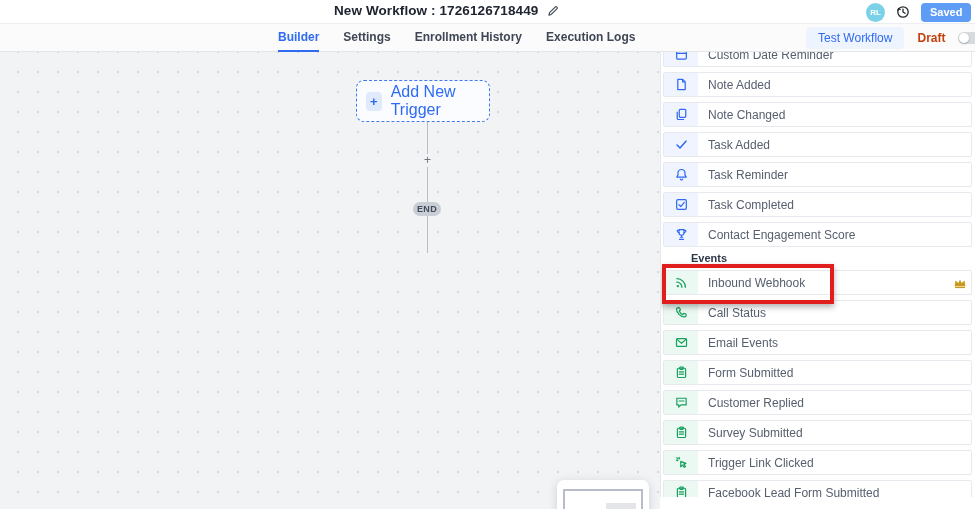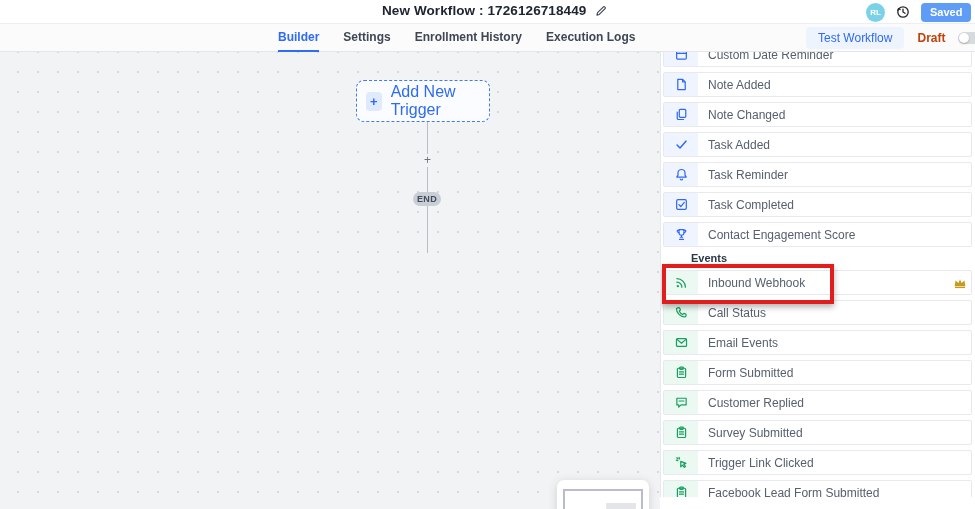--- a/index.html
+++ b/index.html
@@ -1,21 +1,21 @@
 <!DOCTYPE html>
 <html><head>
 <meta charset="utf-8">
 <style>
   * { margin:0; padding:0; box-sizing:border-box; }
   html,body { width:975px; height:509px; overflow:hidden; font-family:"Liberation Sans", sans-serif; background:#fff; }
   .app { position:relative; width:975px; height:509px; }
 
   
   .header { position:absolute; left:0; top:0; width:975px; height:24px; background:#ffffff; border-bottom:1px solid #eceef1; z-index:5; }
-  .title-wrap { position:absolute; left:334px; top:3px; display:flex; align-items:center; gap:9px;margin-left:48px; }
+  .title-wrap { position:absolute; left:334px; top:3px; display:flex; align-items:center; gap:9px; }
   .page-title { font-size:13.5px; font-weight:700; color:#202532; letter-spacing:.1px; }
   .pencil { color:#3d4452; display:flex; }
   .hdr-right { position:absolute; left:866px; top:0; height:24px; display:flex; align-items:center; gap:11px; }
   .avatar { width:19px; height:19px; border-radius:50%; background:#7bd2e8; color:#fff; font-size:8px; font-weight:700; display:flex; align-items:center; justify-content:center; }
   .history { color:#23282f; display:flex; }
   .saved-btn { background:#5f9cf6; color:#fff; font-size:11px; font-weight:600; border:none; border-radius:4px; padding:3px 9px; height:19px; }
 
   
   .tabbar { position:absolute; left:0; top:24px; width:975px; height:28px; background:#fbfbfc; border-bottom:1px solid #e4e6ea; z-index:5; }
   .tabs { position:absolute; left:278px; top:0; height:28px; display:flex; gap:24px; align-items:flex-start; }
@@ -31,21 +31,21 @@
   .canvas { position:absolute; left:0; top:52px; width:660px; height:457px;
     background-color:#f2f3f5;
     background-image:radial-gradient(#d6d8dd 1.1px, transparent 1.1px);
     background-size:20px 20px; background-position:8px 10px; }
   .trigger-card { position:absolute; left:356px; top:28px; width:134px; height:42px; background:#fbfcff;
     border:1.4px dashed #4179f1; border-radius:8px; display:flex; align-items:center; padding-left:9px; gap:9px; }
   .plus-chip { width:19px; height:19px; border-radius:4px; background:#dfeafc; color:#2e6bf3; font-size:13px; font-weight:600; display:flex; align-items:center; justify-content:center; }
   .trigger-label { color:#2e6bf3; font-size:16px; font-weight:400; }
   .connector { position:absolute; left:427px; top:70px; width:1px; height:131px; background:#b9bdc5; }
   .mid-plus { position:absolute; left:421px; top:102px; width:13px; text-align:center; color:#6b7280; font-size:12px; font-weight:500; background:#f2f3f5; line-height:13px; }
-  .end-pill { position:absolute; left:413px; top:140px; width:28px; height:14px; border-radius:7px; background:#c9ced6; color:#414b5a; font-size:9px; font-weight:700; display:flex; align-items:center; justify-content:center; letter-spacing:.3px; }
+  .end-pill { position:absolute; left:413px; top:150px; width:28px; height:14px; border-radius:7px; background:#c9ced6; color:#414b5a; font-size:9px; font-weight:700; display:flex; align-items:center; justify-content:center; letter-spacing:.3px; }
 
   .preview-pop { position:absolute; left:557px; top:428px; width:92px; height:40px; background:#fff; border-radius:7px; box-shadow:0 2px 10px rgba(40,48,70,.18); }
   .preview-inner { position:absolute; left:6px; top:9px; width:80px; height:40px; border:2px solid #b8bdc9; background:#fff; }
   .preview-bar1 { position:absolute; left:41px; top:12px; width:30px; height:6px; background:#e4e5e9; border-radius:1px; }
 
   
   .sidebar { position:absolute; left:660px; top:40px; width:315px; height:457px; background:#ffffff; border-left:1px solid #e6e8ec; padding:2px 4px 0 2px; overflow:hidden; }
   .t-row { position:relative; width:309px; height:25px; margin-bottom:5px; background:#fff; border:1px solid #e7e9ee; border-radius:2px; display:flex; align-items:center; }
   .t-ic { width:34px; height:23px; display:flex; align-items:center; justify-content:center; flex:none; }
   .t-row.blue .t-ic { background:#eff4fe; color:#2e68f4; }

